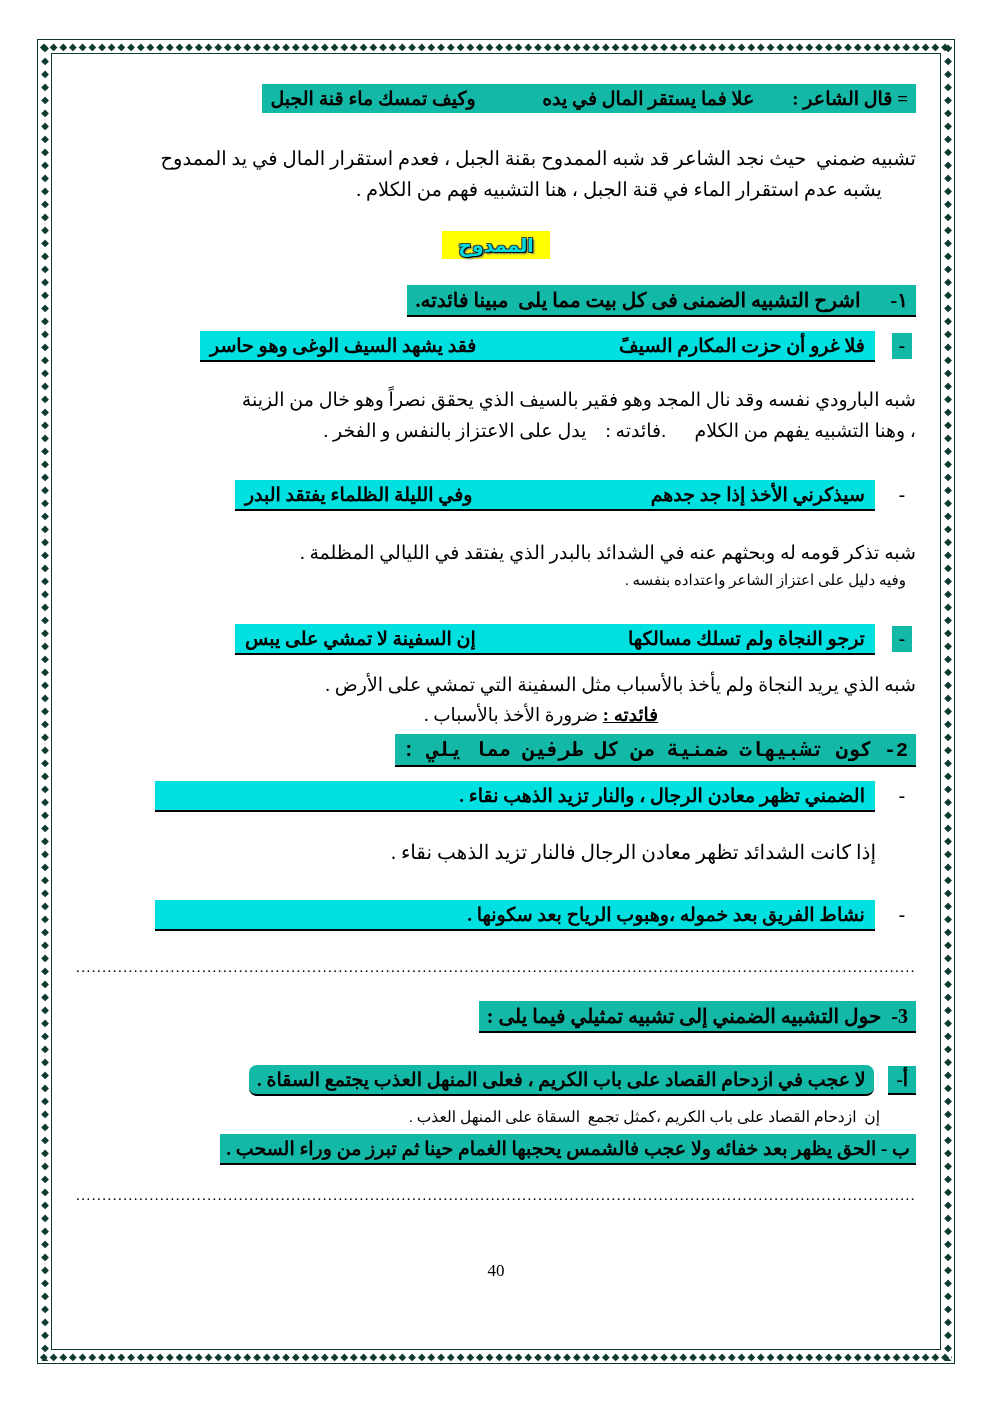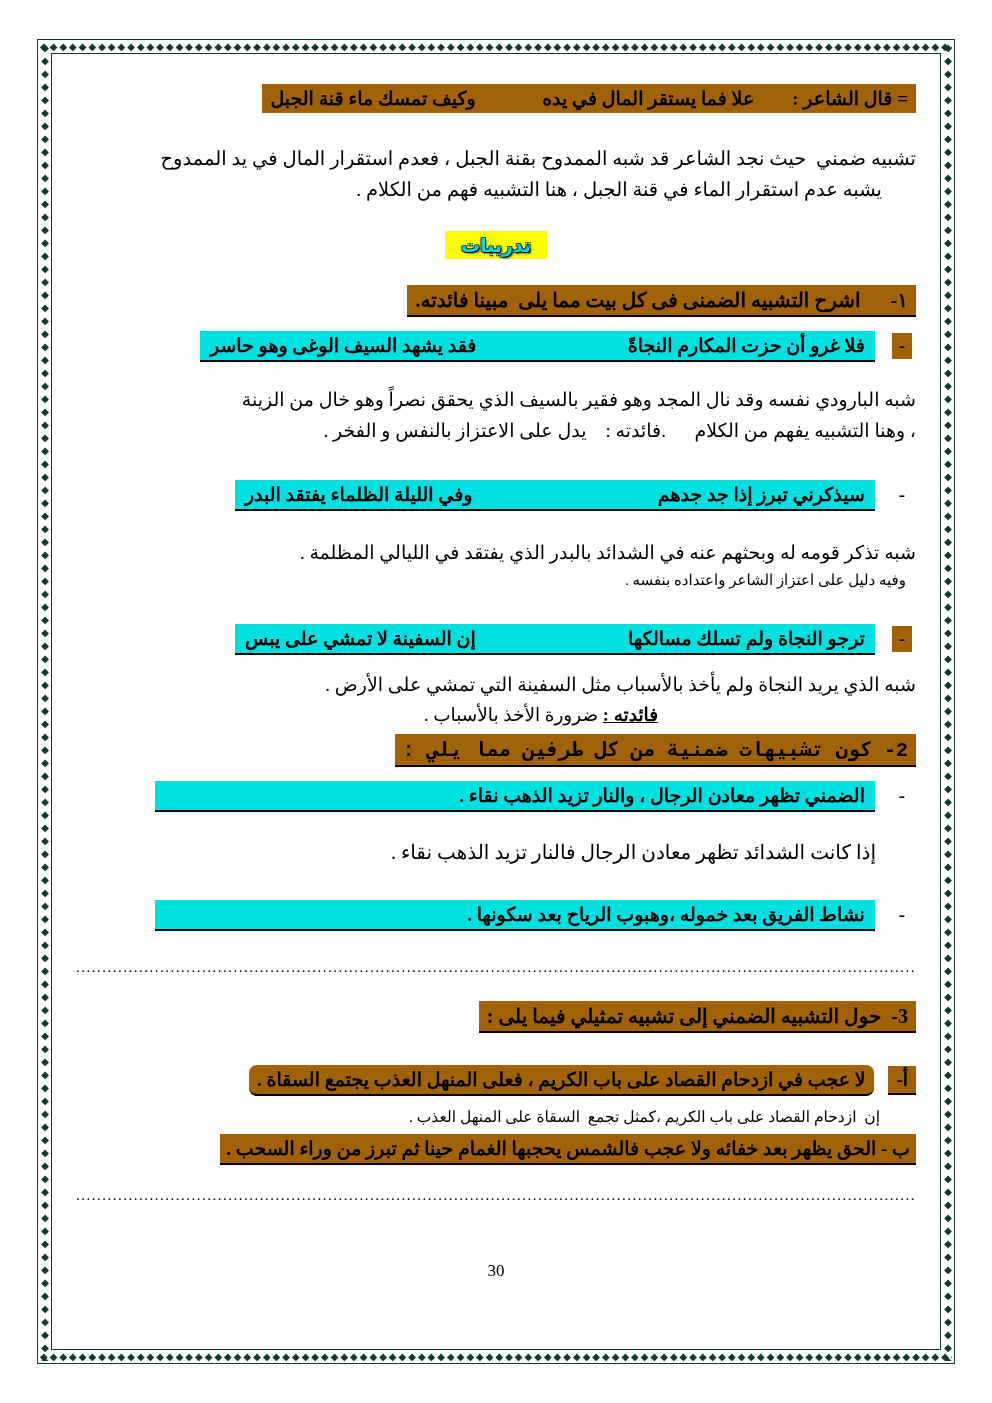--- a/index.html
+++ b/index.html
@@ -22,21 +22,21 @@
   .strip.bottom { bottom: 1.5px; }
   .strip.v { top: 3px; bottom: 3px; width: 12px; writing-mode: vertical-rl; line-height: 12px; }
   .strip.left { left: 1.5px; }
   .strip.right { right: 1.5px; }
 
   
   .content { position: absolute; top: 72px; left: 76px; right: 76px; bottom: 60px;
              direction: rtl; text-align: right; font-size: 19px; }
   .b { font-weight: bold; }
   .pre { white-space: pre; }
-  .hl-y { background: #a16207; }
+  .hl-y { background: #14b8a6; }
   .hl-c { background: #00e0e0; }
   .u-full { border-bottom: 2.2px solid #000; }
 
   .poet-row { margin-top: 12px; text-align: right; }
   .poet-row .poet { display: inline-block; padding: 3px 8px; font-size: 19px; }
 
   .intro { margin-top: 30px; line-height: 31px; font-size: 19.5px; font-family: Liberation Serif, serif; }
   .intro .intro-line-2 { padding-right: 34px; }
 
   .badge-row { margin-top: 26px; text-align: center; }
@@ -102,43 +102,43 @@
     <div class="poet-row">
       <span class="poet hl-y b pre">= قال الشاعر :        علا فما يستقر المال في يده              وكيف تمسك ماء قنة الجبل</span>
     </div>
 
     <div class="intro">
       <div class="intro-line-1 pre">تشبيه ضمني  حيث نجد الشاعر قد شبه الممدوح بقنة الجبل ، فعدم استقرار المال في يد الممدوح</div>
       <div class="intro-line-2 pre">يشبه عدم استقرار الماء في قنة الجبل ، هنا التشبيه فهم من الكلام .</div>
     </div>
 
     <div class="badge-row">
-      <span class="badge">تدريبات</span>
+      <span class="badge">الممدوح</span>
     </div>
 
     <div class="q-heading-row">
       <span class="q-heading hl-y b u-full pre">١-      اشرح التشبيه الضمنى فى كل بيت مما يلى  مبينا فائدته.</span>
     </div>
 
     <div class="verse-row">
       <span class="dash hl-y">-</span>
       <span class="verse hl-c w1">
-        <span class="pre">فلا غرو أن حزت المكارم النجاةً</span>
+        <span class="pre">فلا غرو أن حزت المكارم السيفً</span>
         <span class="pre">فقد يشهد السيف الوغى وهو حاسر</span>
       </span>
     </div>
     <div class="expl">
       <div class="pre">شبه البارودي نفسه وقد نال المجد وهو فقير بالسيف الذي يحقق نصراً وهو خال من الزينة</div>
       <div class="pre">، وهنا التشبيه يفهم من الكلام      .فائدته :    يدل على الاعتزاز بالنفس و الفخر .</div>
     </div>
 
     <div class="verse-row row-2">
       <span class="dash">-</span>
       <span class="verse hl-c">
-        <span class="pre">سيذكرني تبرز إذا جد جدهم</span>
+        <span class="pre">سيذكرني الأخذ إذا جد جدهم</span>
         <span class="pre">وفي الليلة الظلماء يفتقد البدر</span>
       </span>
     </div>
     <div class="expl expl-2">
       <div class="pre">شبه تذكر قومه له وبحثهم عنه في الشدائد بالبدر الذي يفتقد في الليالي المظلمة .</div>
       <div class="small-note">وفيه دليل على اعتزاز الشاعر واعتداده بنفسه .</div>
     </div>
 
     <div class="verse-row row-3">
       <span class="dash hl-y">-</span>
@@ -178,16 +178,16 @@
       <span class="q3a-label hl-y b u-full">أ-</span>
       <span class="q3a-text hl-y b u-full pre">لا عجب في ازدحام القصاد على باب الكريم ، فعلى المنهل العذب يجتمع السقاة .</span>
     </div>
     <div class="small-answer pre">إن  ازدحام القصاد على باب الكريم ،كمثل تجمع  السقاة على المنهل العذب .</div>
 
     <div class="q3b-row">
       <span class="q3b-text hl-y b u-full pre">ب - الحق يظهر بعد خفائه ولا عجب فالشمس يحجبها الغمام حينا ثم تبرز من وراء السحب .</span>
     </div>
     <div class="dots dots-2">........................................................................................................................................................................</div>
 
-    <div class="page-num">30</div>
+    <div class="page-num">40</div>
 
   </div>
 </div>
 
 </body></html>

